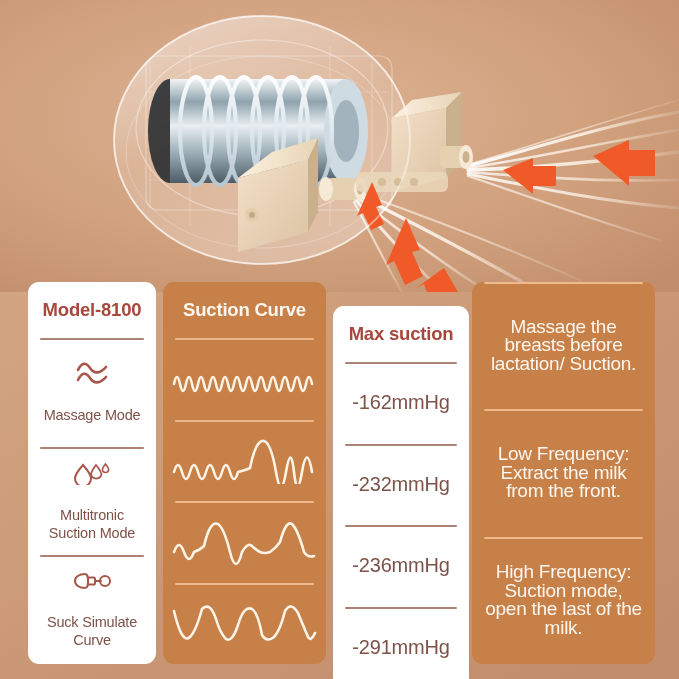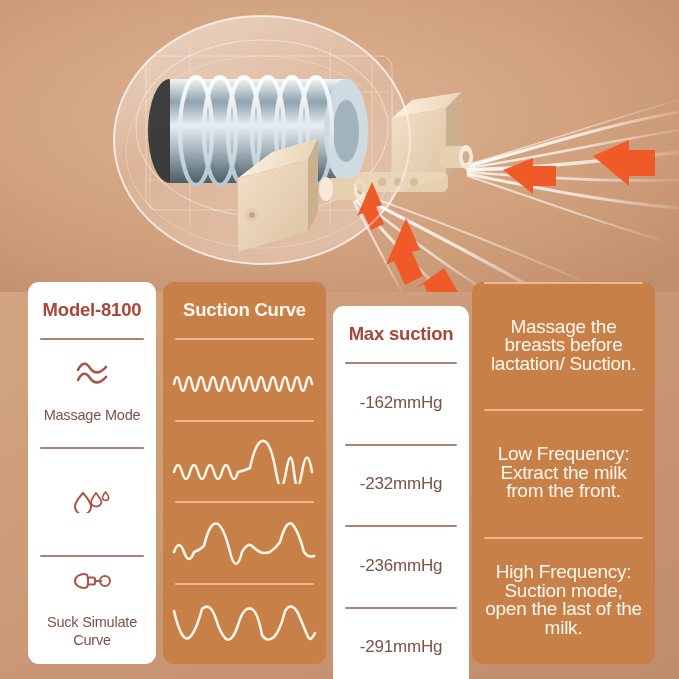--- a/index.html
+++ b/index.html
@@ -108,21 +108,21 @@
     letter-spacing: -0.2px;
   }
 
   
   .wave-cell { width: 100%; display: flex; align-items: center; justify-content: center; }
   .wave-svg  { display: block; }
 
   
   .max-value {
     color: #7d5249;
-    font-size: 17px;
+    font-size: 20px;
     letter-spacing: -0.2px;
     text-align: left;
   }
 
   
   .effect-text {
     color: #fdf6ef;
     font-size: 19px;
     line-height: 18.5px;
     text-align: center;
@@ -289,20 +289,21 @@
           </div>
         </div>
 
         <div class="row">
           <div class="mode-cell">
             <svg class="mode-icon" width="40" height="24" viewBox="0 0 40 24">
               <path d="M11,4 C11,4 3,13 3,17.5 A8,8 0 0 0 19,17.5 C19,13 11,4 11,4 Z" fill="none" stroke="#a8564a" stroke-width="2"></path>
               <path d="M24,4 C24,4 19,10.5 19,13.6 A5.4,5.4 0 0 0 29.4,13.6 C29.4,10.5 24,4 24,4 Z" fill="none" stroke="#a8564a" stroke-width="1.8"></path>
               <path d="M33.5,3 C33.5,3 30.4,7 30.4,8.9 A3.2,3.2 0 0 0 36.7,8.9 C36.7,7 33.5,3 33.5,3 Z" fill="none" stroke="#a8564a" stroke-width="1.6"></path>
             </svg>
+            <div class="mode-label">Multitronic Suction Mode</div>
           </div>
         </div>
 
         <div class="row">
           <div class="mode-cell">
             <svg class="mode-icon" width="40" height="22" viewBox="0 0 40 22">
               <path d="M13,4 C7,4 3,7 3,11 C3,15 7,18 13,18 C16,18 16,15 16,11 C16,7 16,4 13,4 Z" fill="none" stroke="#a8564a" stroke-width="2"></path>
               <rect x="16" y="7.5" width="7" height="7" rx="1.6" fill="none" stroke="#a8564a" stroke-width="2"></rect>
               <path d="M23,11 L29,11" stroke="#a8564a" stroke-width="2" stroke-linecap="round"></path>
               <circle cx="33" cy="11" r="5" fill="none" stroke="#a8564a" stroke-width="2"></circle>

